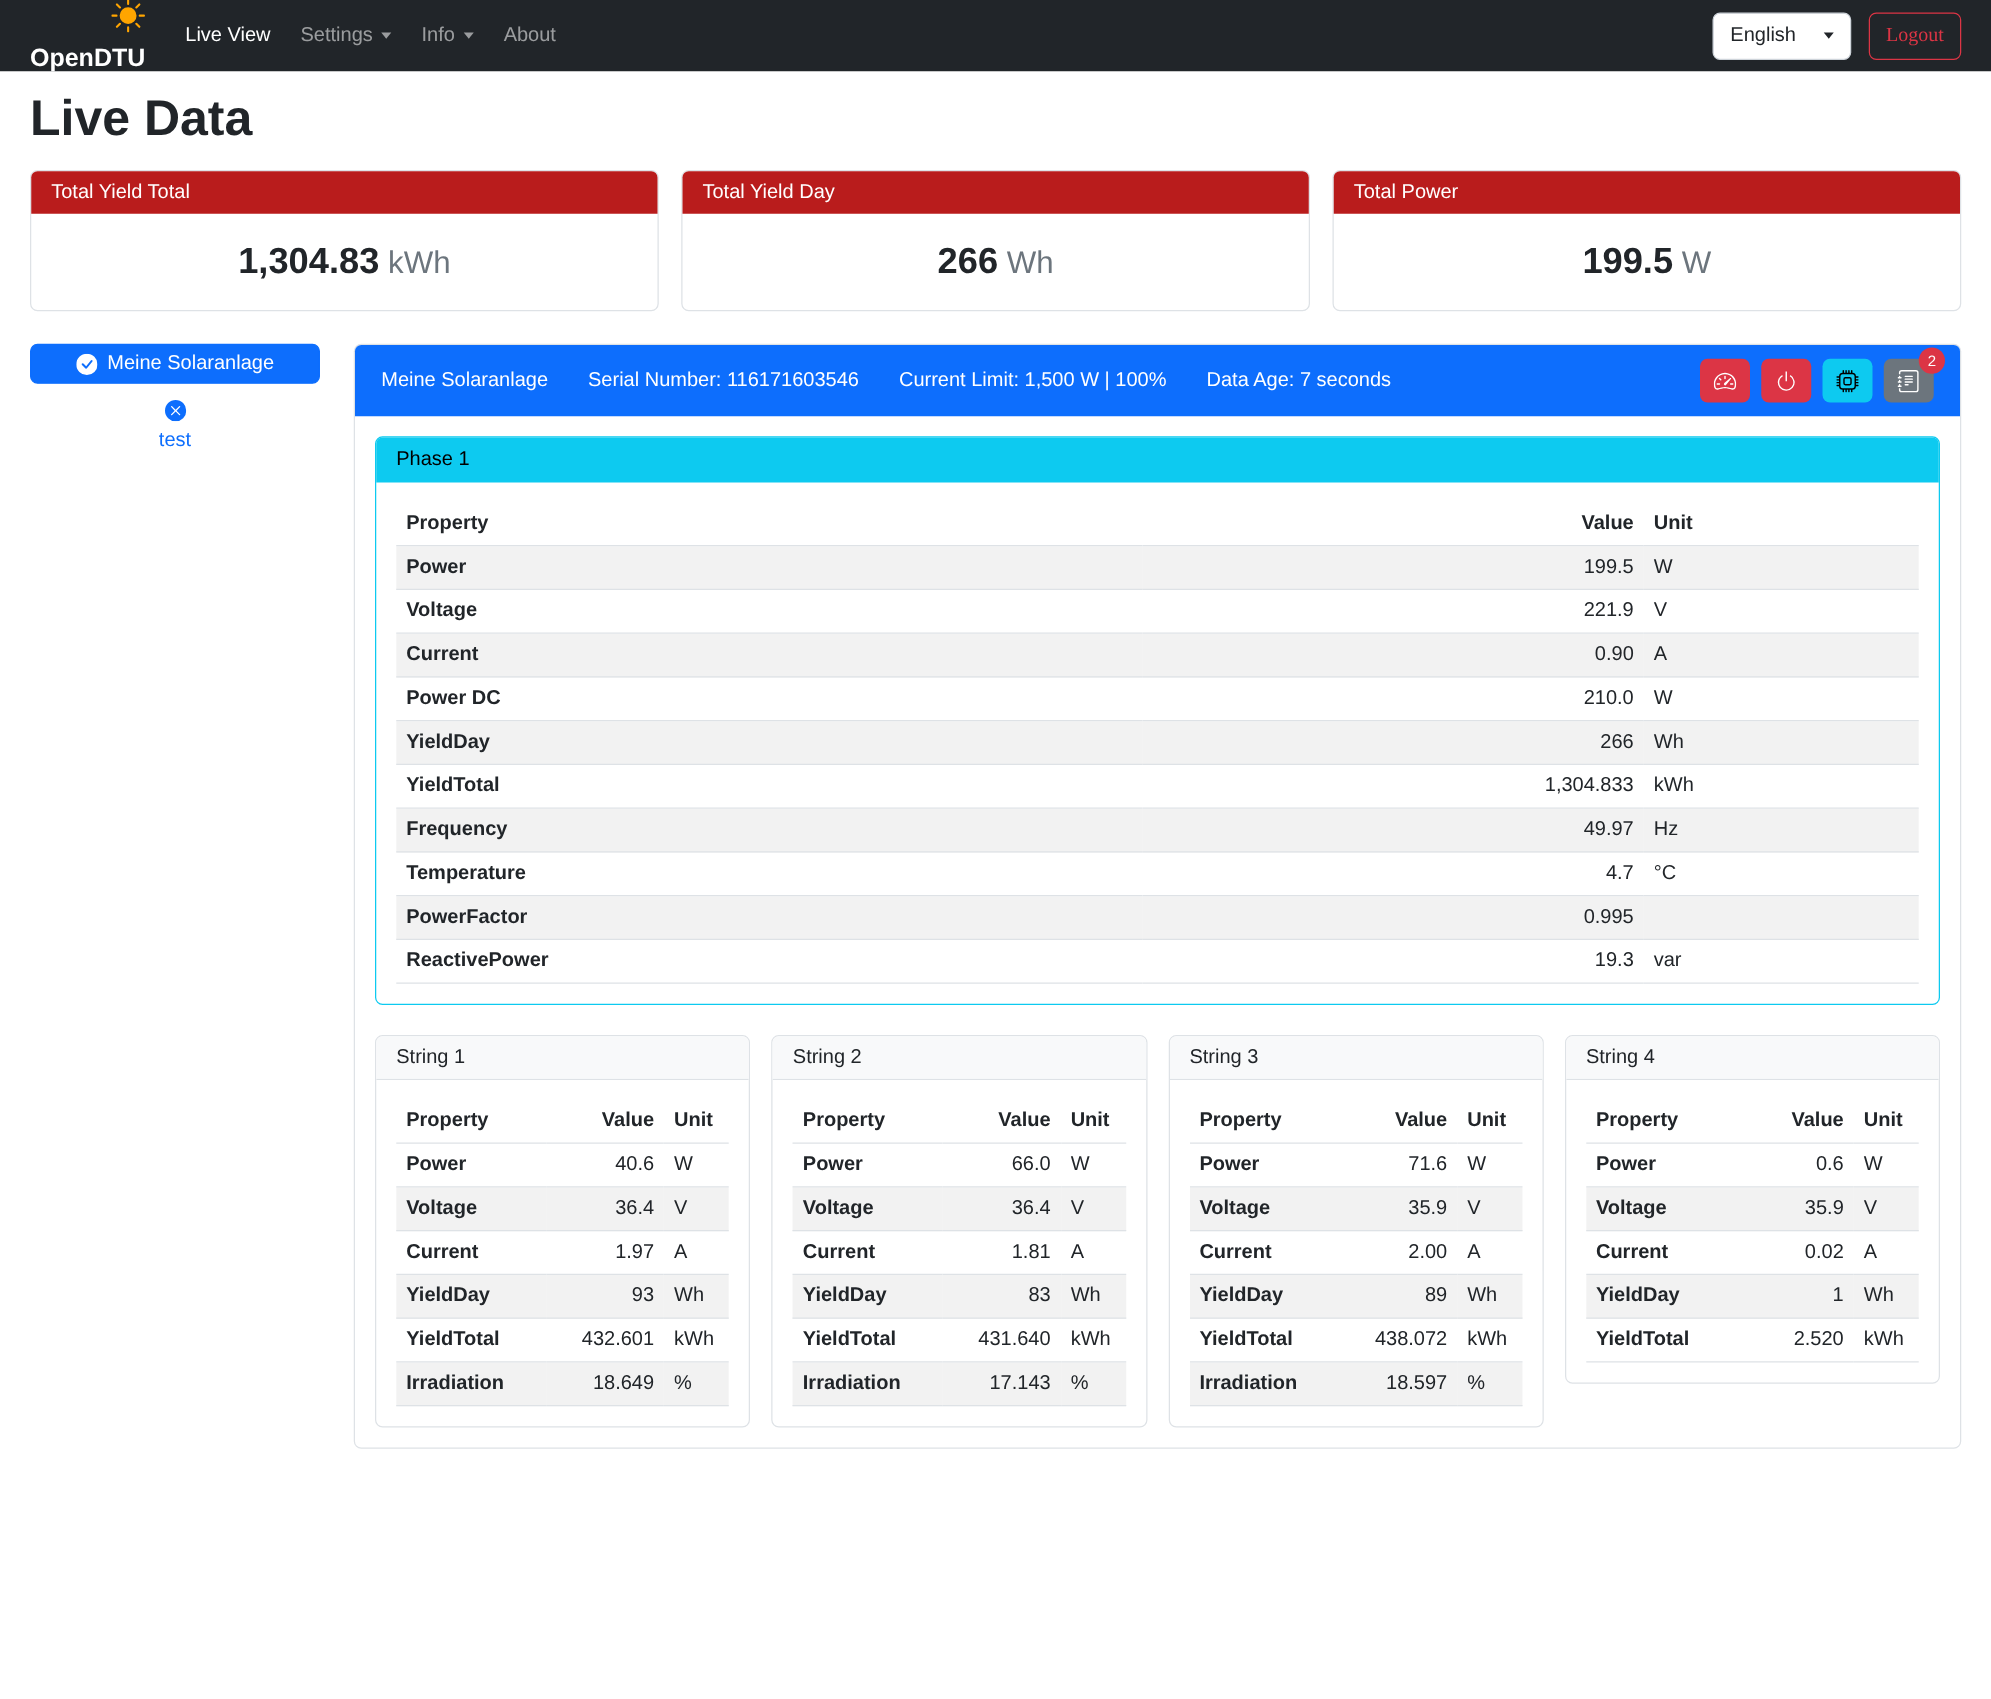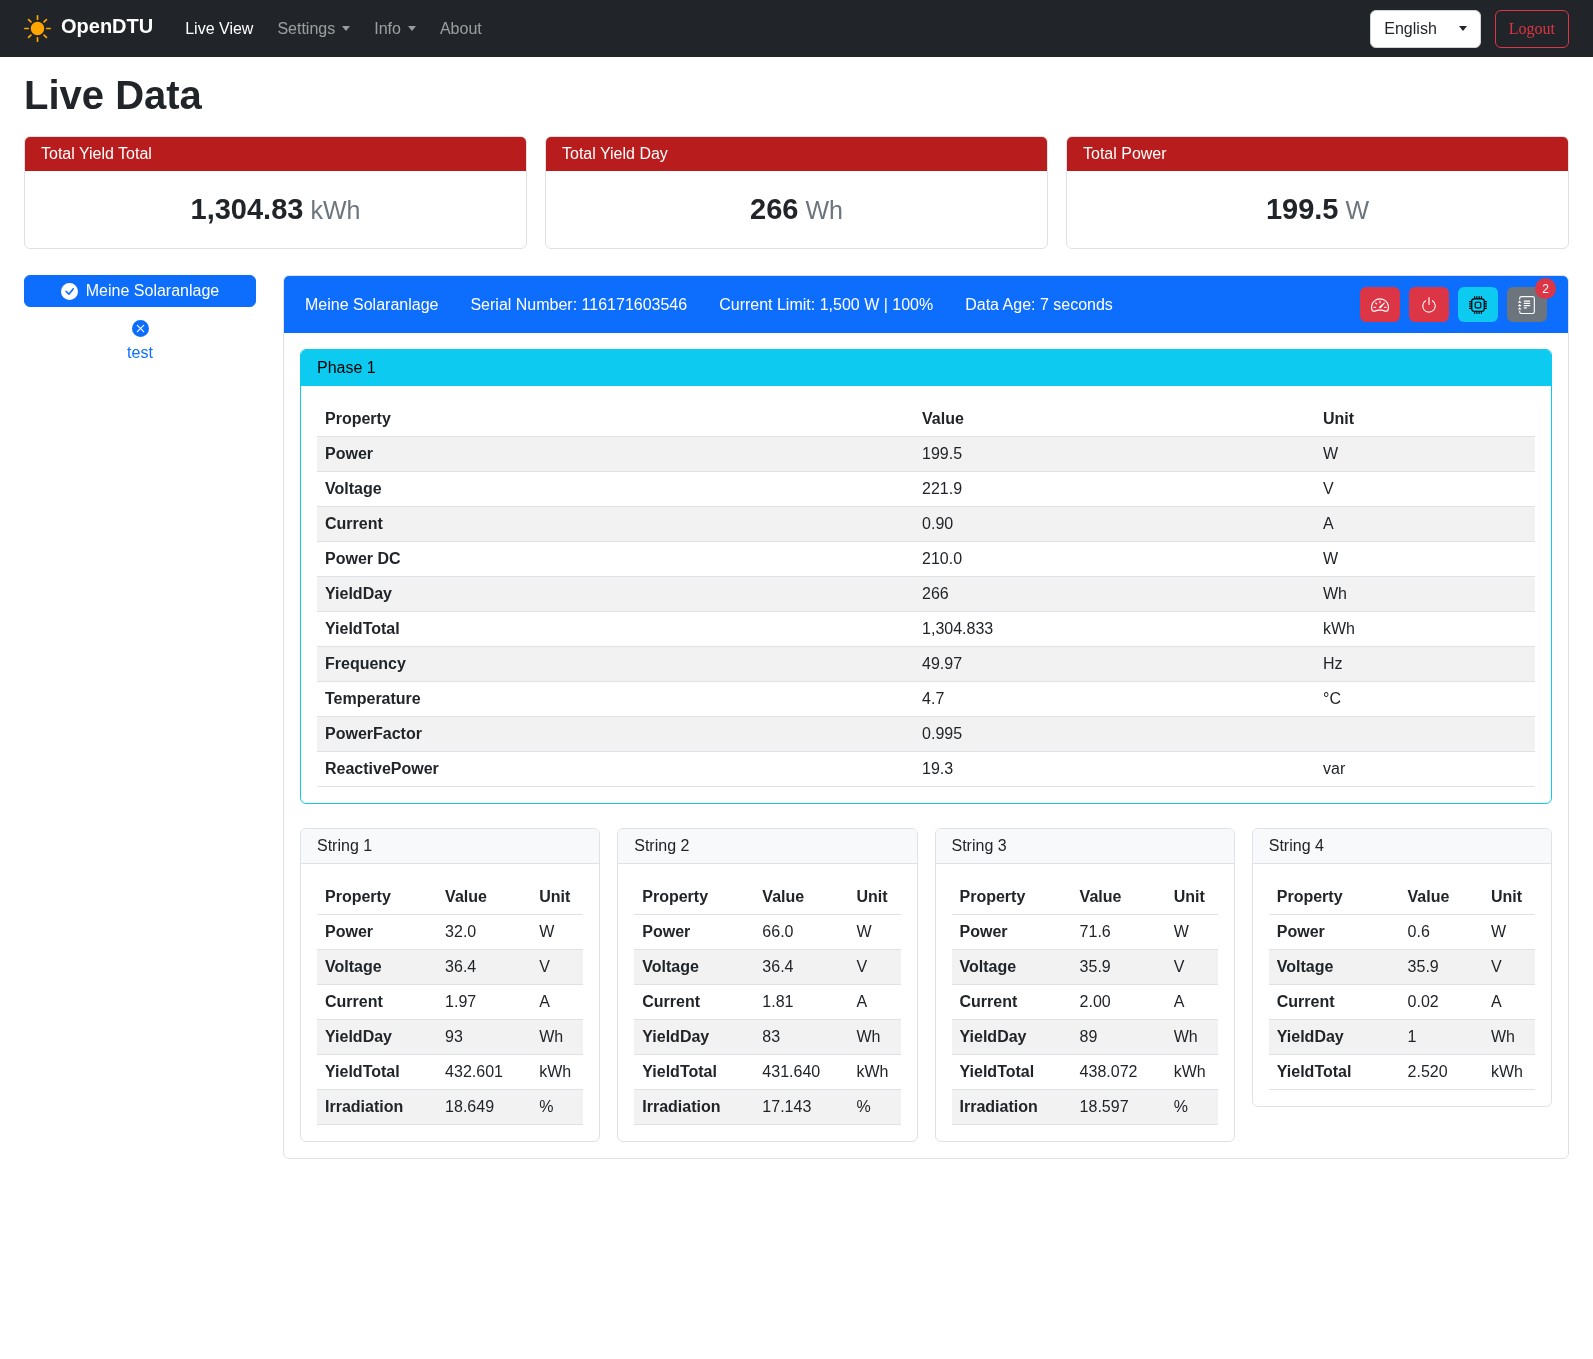--- a/index.html
+++ b/index.html
@@ -14,23 +14,23 @@
 
   
   .navbar {
     background: #212529;
     height: 57px;
     display: flex;
     align-items: center;
     padding: 0 24px;
   }
   .brand {
-    display: flex; align-items: flex-start; gap: 10px;
+    display: flex; align-items: flex-end; gap: 10px;
     color: #fff; font-size: 20px; font-weight: 600;
-    margin-right: 20px; cursor: pointer;
+    margin-right: 20px; cursor: pointer; flex-direction: column;
   }
   .nav-links { display: flex; align-items: flex-end; }
   .nav-link {
     color: rgba(255,255,255,.55);
     padding: 8px 12px;
     text-decoration: none;
     display: flex; align-items: center; gap: 7px;
     cursor: pointer;
   }
   .nav-link.active { color: #fff; }
@@ -109,21 +109,21 @@
   }
   .phase-body { padding: 16px; }
 
   table.data-table { width: 100%; border-collapse: collapse; font-size: 16px; }
   .data-table th, .data-table td {
     padding: 8px; border-bottom: 1px solid #dee2e6;
     text-align: left; vertical-align: middle;
   }
   .data-table th { font-weight: 700; }
   .data-table .prop { font-weight: 700; }
-  .data-table .val { text-align: left; }
+  .data-table .val { text-align: right; }
   .phase-table .unit { width: 220px; }
   .phase-table tbody tr:nth-child(odd) { background: rgba(0,0,0,.05); }
 
   .strings-row {
     display: grid; grid-template-columns: repeat(4, 1fr); gap: 17px;
     margin-top: 24px; align-items: start;
   }
   .string-card .card-header { font-size: 16px; color: #212529; }
   .string-card .card-body { padding: 16px; }
   .string-table .unit { width: 52px; }
@@ -333,21 +333,21 @@
                 <thead>
                   <tr>
                     <th class="prop">Property</th>
                     <th class="val">Value</th>
                     <th class="unit">Unit</th>
                   </tr>
                 </thead>
                 <tbody>
                     <tr>
                       <td class="prop">Power</td>
-                      <td class="val">32.0</td>
+                      <td class="val">40.6</td>
                       <td class="unit">W</td>
                     </tr>
                     <tr>
                       <td class="prop">Voltage</td>
                       <td class="val">36.4</td>
                       <td class="unit">V</td>
                     </tr>
                     <tr>
                       <td class="prop">Current</td>
                       <td class="val">1.97</td>

